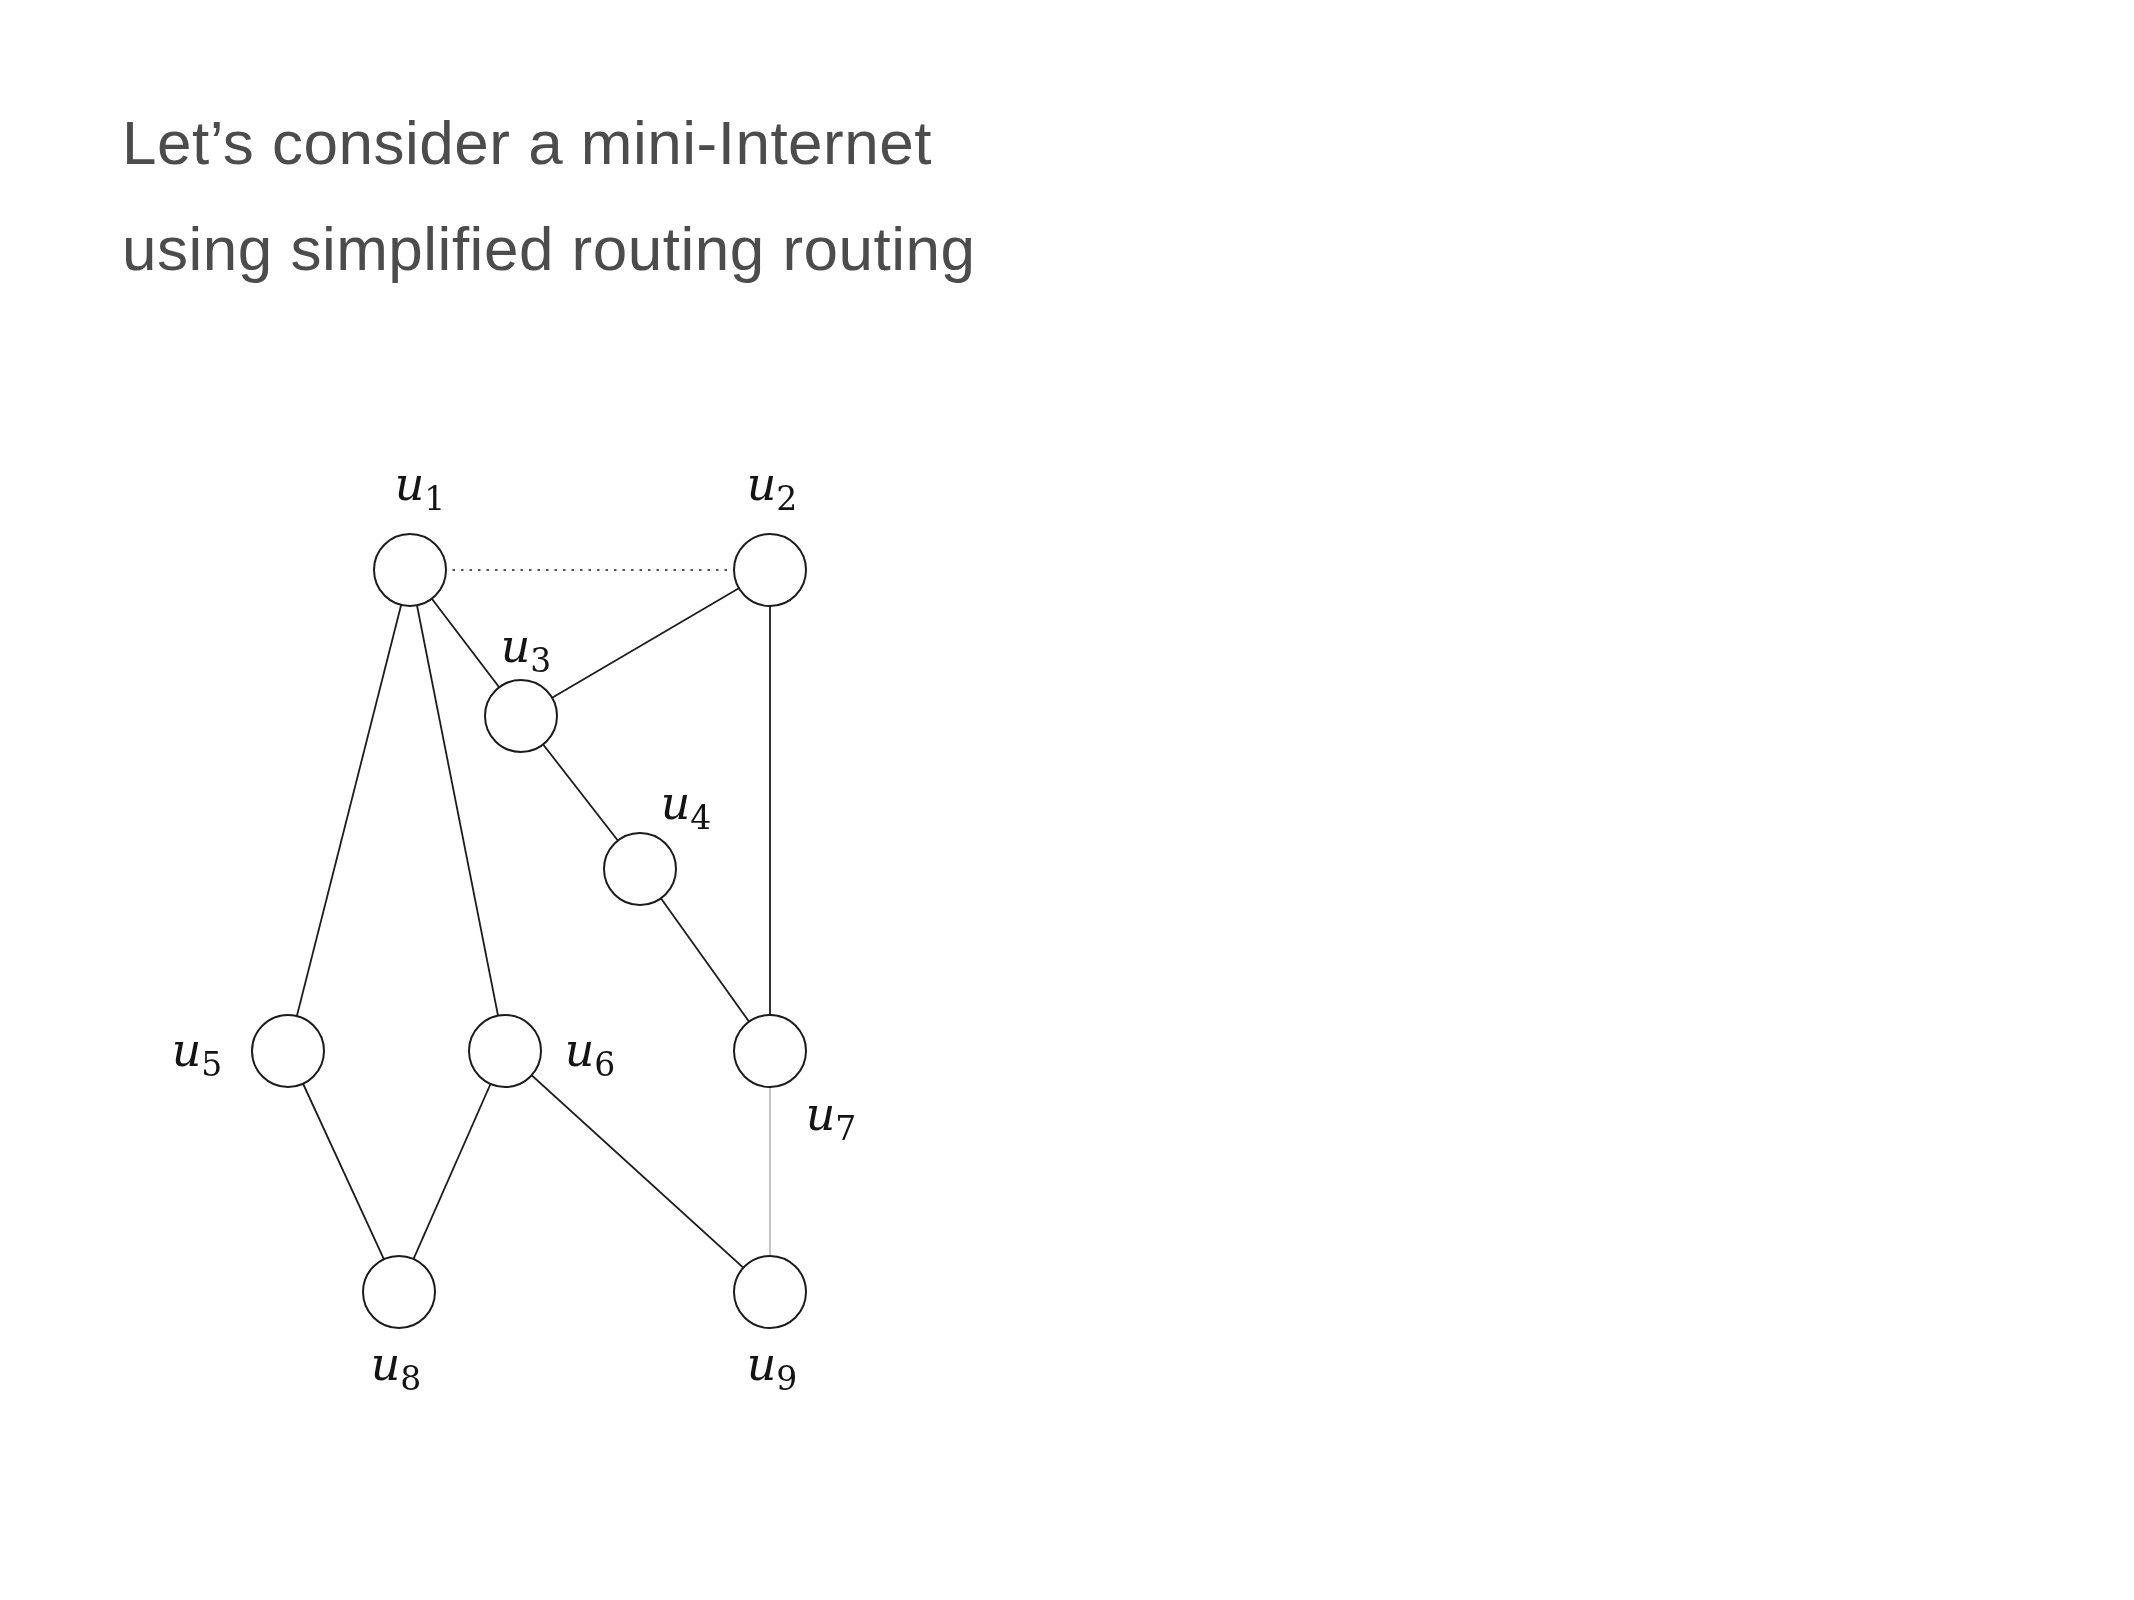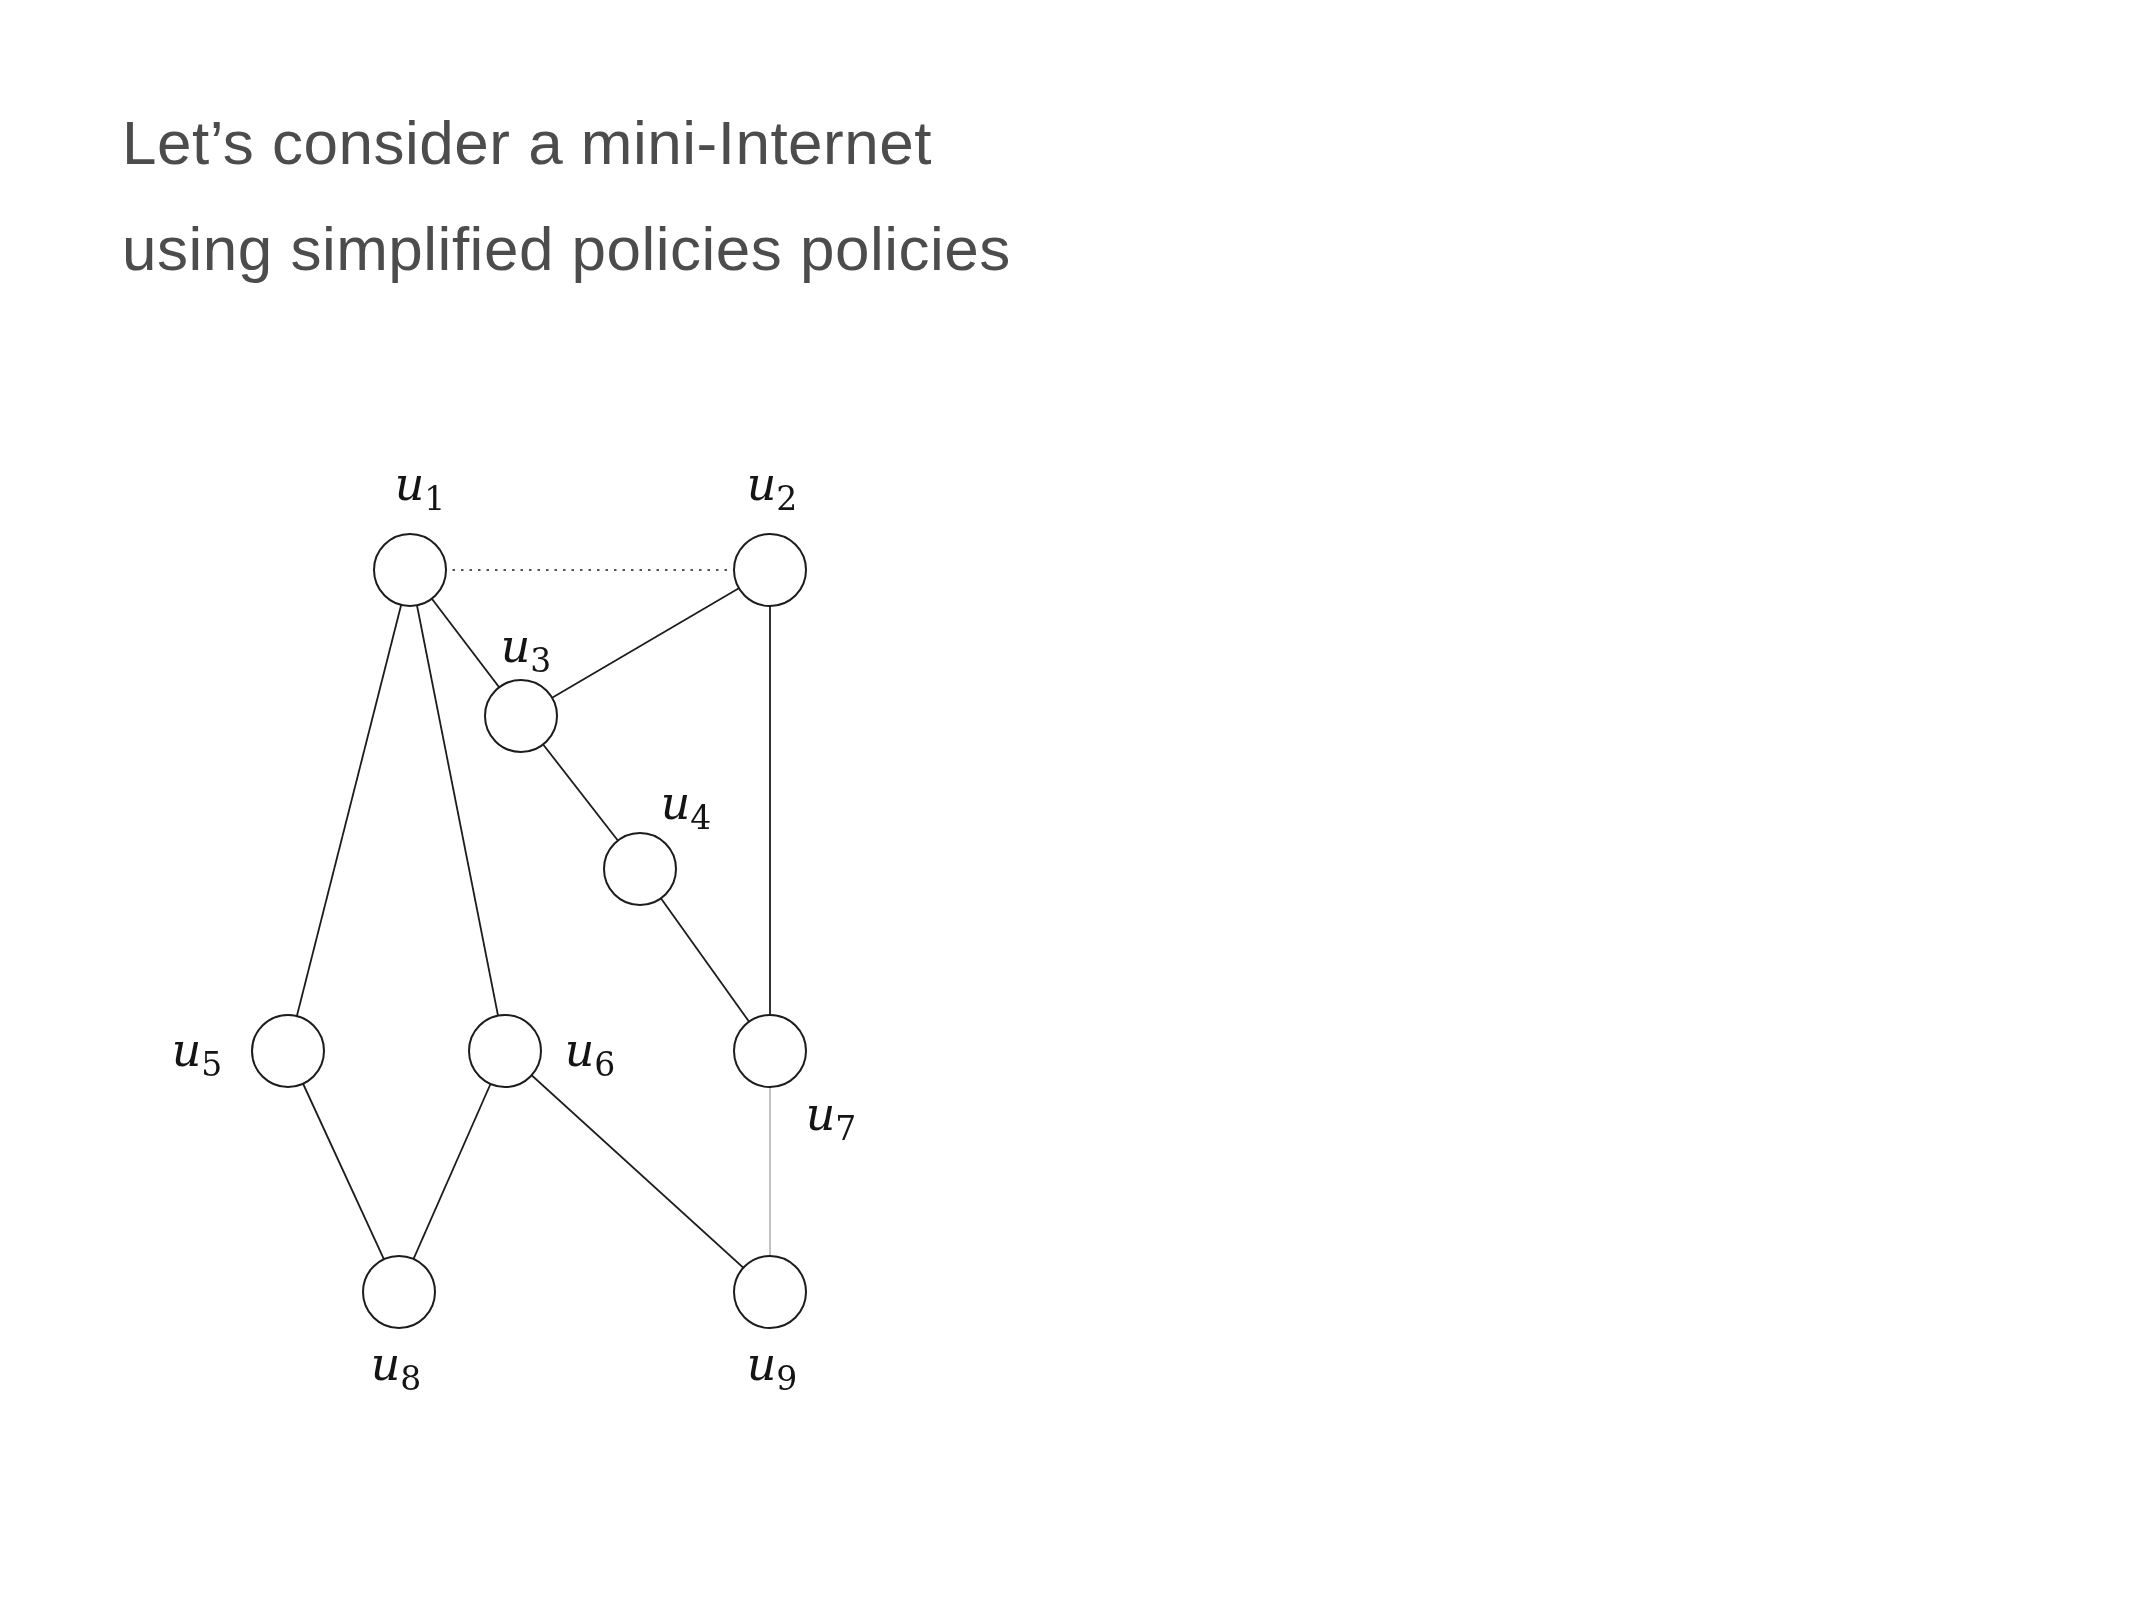--- a/index.html
+++ b/index.html
@@ -34,21 +34,21 @@
   }
   .label-base { font-style: italic; }
   .label-sub { font-size: 33px; font-style: normal; }
 </style>
 </head>
 <body>
 
 <div class="slide">
   <div class="title">
     <div>Let’s consider a mini-Internet</div>
-    <div>using simplified policies policies</div>
+    <div>using simplified routing routing</div>
   </div>
   <svg class="graph-svg" width="2134" height="1600" viewBox="0 0 2134 1600" xmlns="http://www.w3.org/2000/svg">
       <line x1="410" y1="570" x2="770" y2="570" class="edge edge-dotted"></line>
       <line x1="410" y1="570" x2="521" y2="716" class="edge edge-solid"></line>
       <line x1="770" y1="570" x2="521" y2="716" class="edge edge-solid"></line>
       <line x1="521" y1="716" x2="640" y2="869" class="edge edge-solid"></line>
       <line x1="640" y1="869" x2="770" y2="1051" class="edge edge-solid"></line>
       <line x1="770" y1="570" x2="770" y2="1051" class="edge edge-solid"></line>
       <line x1="410" y1="570" x2="288" y2="1051" class="edge edge-solid"></line>
       <line x1="410" y1="570" x2="505" y2="1051" class="edge edge-solid"></line>

